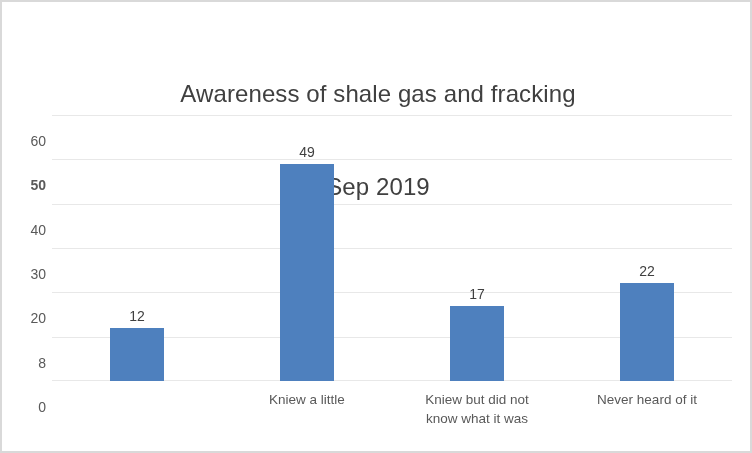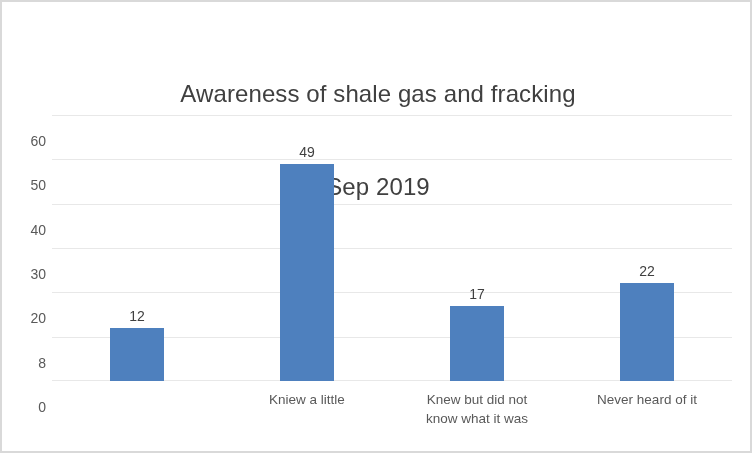--- a/index.html
+++ b/index.html
@@ -124,21 +124,21 @@
 
 <div id="chart-frame" style="background: rgb(255, 255, 255); border-color: rgb(217, 217, 217);">
 
   <div id="chart-title" style="color: rgb(64, 64, 64);">
     <span class="title-line">Awareness of shale gas and fracking</span>
     <span class="title-line">Sep 2019</span>
   </div>
 
   <div id="y-axis">
     <div class="ytick" style="top: 0px; color: rgb(89, 89, 89);">60</div>
-    <div class="ytick" style="top: 44.33px; color: rgb(89, 89, 89);">50</div>
+    <div class="ytick" style="top: 44.33px; color: rgb(89, 89, 89); font-weight: bold;">50</div>
     <div class="ytick" style="top: 88.67px; color: rgb(89, 89, 89);">40</div>
     <div class="ytick" style="top: 133px; color: rgb(89, 89, 89);">30</div>
     <div class="ytick" style="top: 177.33px; color: rgb(89, 89, 89);">20</div>
     <div class="ytick" style="top: 221.67px; color: rgb(89, 89, 89);">8</div>
     <div class="ytick" style="top: 266px; color: rgb(89, 89, 89);">0</div>
   </div>
 
   <div id="plot-area">
     <div class="gridline" style="top: 0px; background: rgb(232, 232, 232);"></div>
     <div class="gridline" style="top: 44.33px; background: rgb(232, 232, 232);"></div>
@@ -167,21 +167,21 @@
       <div class="bar" style="height: 97.5333px; background: rgb(78, 128, 190);"></div>
       <div class="bar-value" style="bottom: 101.533px; color: rgb(64, 64, 64);">22</div>
     </div>
   </div>
 
   <div id="x-labels">
     <div class="xcat" style="left: 170px; width: 170px; color: rgb(89, 89, 89);">
       <span class="cat-line">Kniew a little</span>
     </div>
     <div class="xcat" style="left: 340px; width: 170px; color: rgb(89, 89, 89);">
-      <span class="cat-line">Knew but did not</span>
+      <span class="cat-line">Kniew but did not</span>
       <span class="cat-line">know what it was</span>
     </div>
     <div class="xcat" style="left: 510px; width: 170px; color: rgb(89, 89, 89);">
       <span class="cat-line">Never heard of it</span>
     </div>
   </div>
 
 </div>
 
 </body></html>

